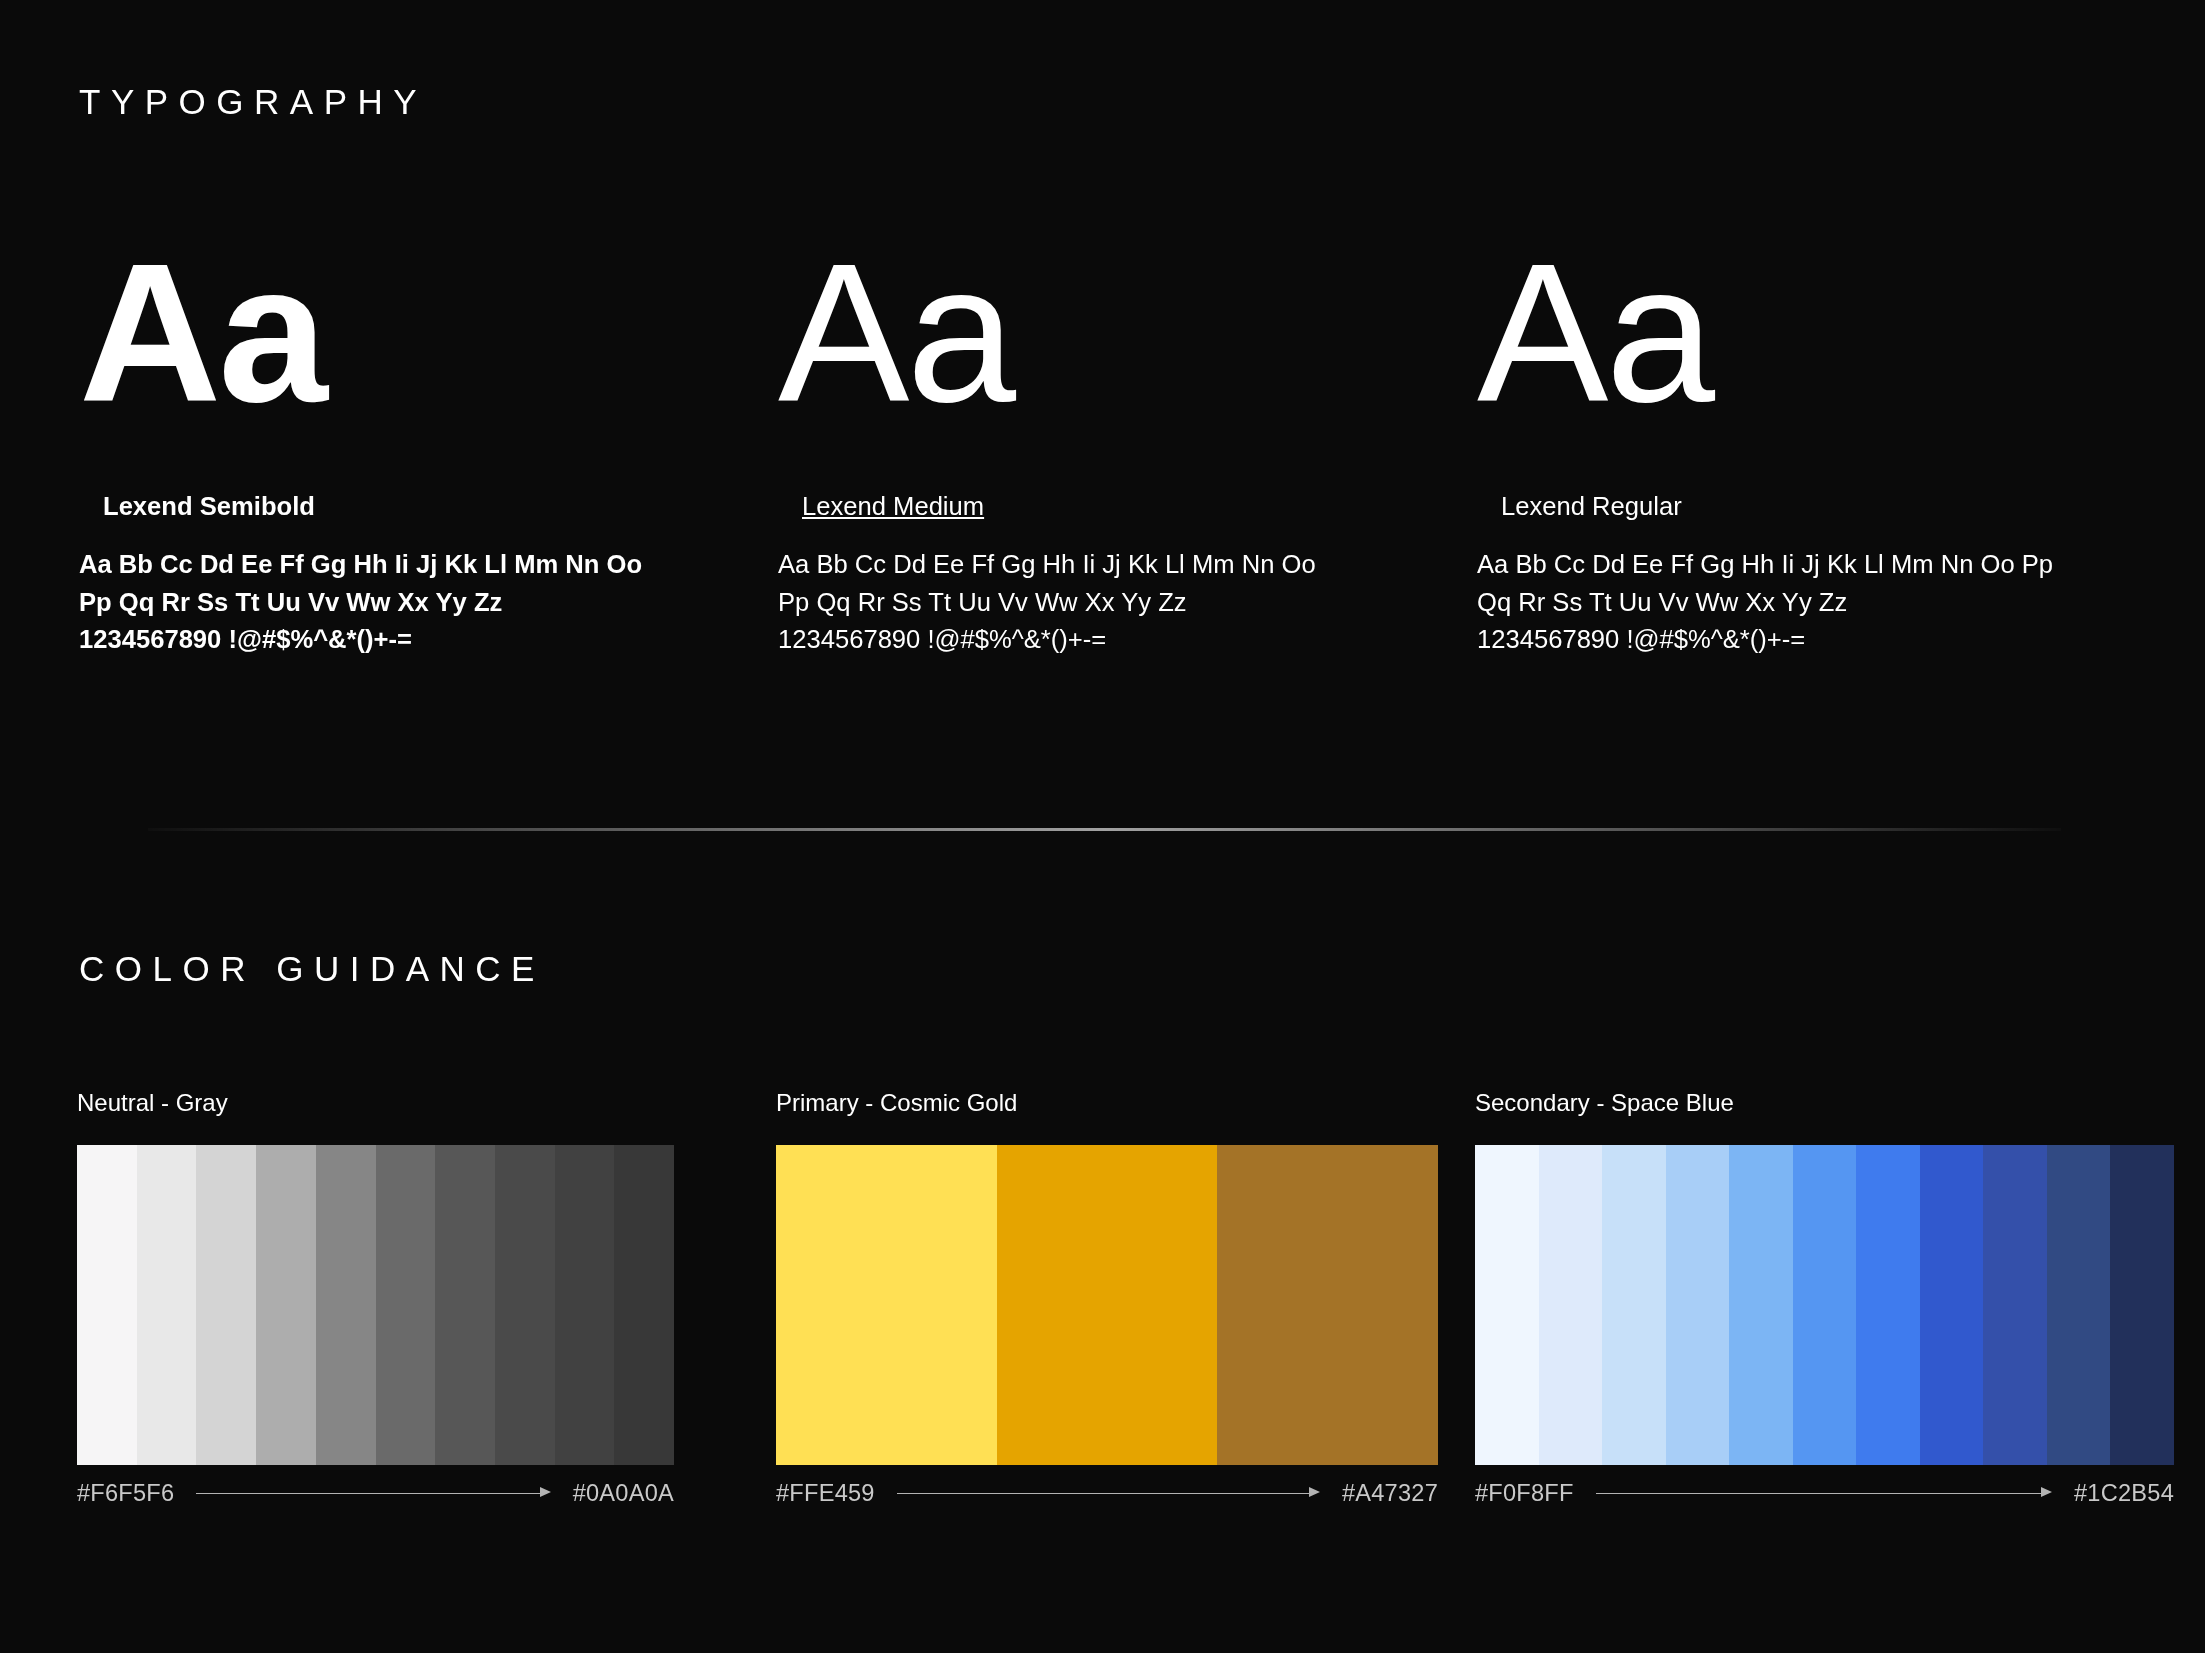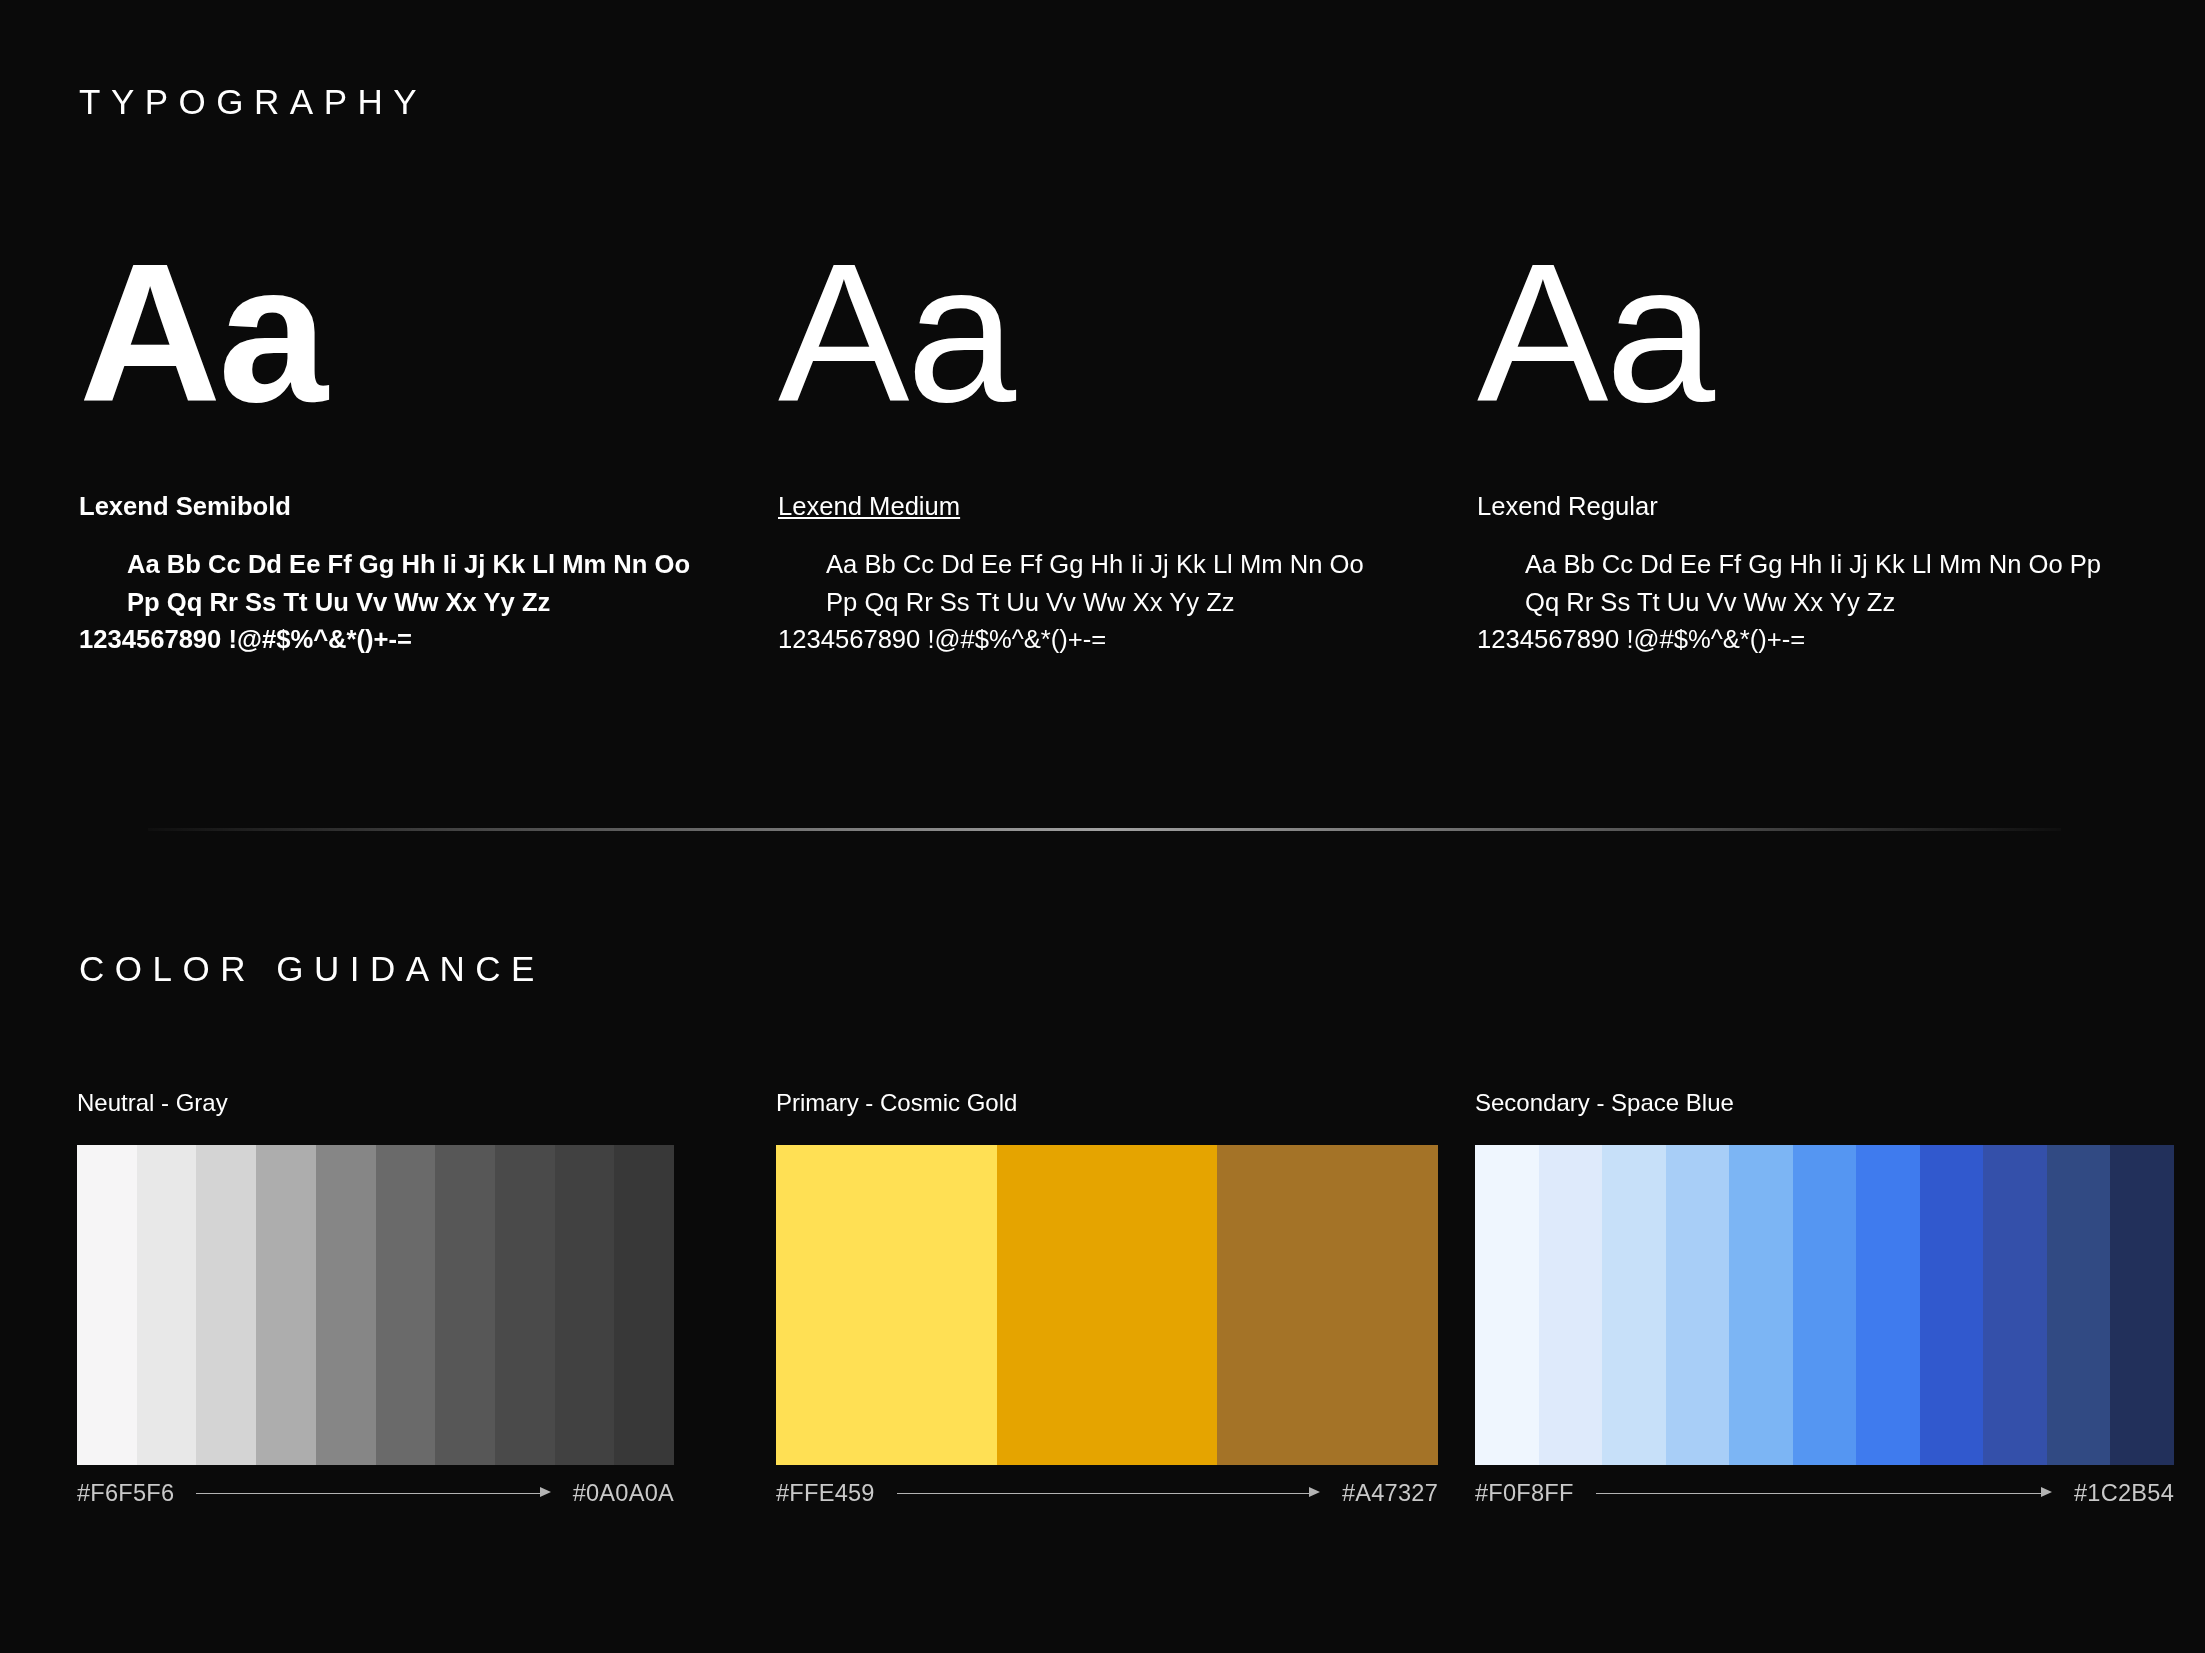--- a/index.html
+++ b/index.html
@@ -67,35 +67,36 @@
   .col-0 .type-specimen { font-weight: 700; }
   .col-1 .type-specimen { font-weight: 500; }
   .col-2 .type-specimen { font-weight: 300; }
 
   .type-name {
     margin-top: 50px;
     font-size: 25.6px;
     line-height: 1.35;
     color: #FFFFFF;
     white-space: nowrap;
+    margin-left: 24px;
   }
   .col-0 .type-name { font-weight: 700; }
   .col-1 .type-name { font-weight: 400; text-decoration: underline; }
   .col-2 .type-name { font-weight: 400; }
 
   .type-alphabet {
     margin-top: 21px;
     font-size: 25.6px;
     line-height: 1.52;
     color: #FFFFFF;
   }
   .col-0 .type-alphabet { font-weight: 700; }
   .col-1 .type-alphabet { font-weight: 400; }
   .col-2 .type-alphabet { font-weight: 400; }
-  .type-alphabet .alpha-line { display: block; white-space: nowrap; margin-left: 48px; }
+  .type-alphabet .alpha-line { display: block; white-space: nowrap; }
 
   .type-numerals {
     font-size: 25.6px;
     line-height: 1.35;
     color: #FFFFFF;
     white-space: nowrap;
   }
   .col-0 .type-numerals { font-weight: 700; }
   .col-1 .type-numerals { font-weight: 400; }
   .col-2 .type-numerals { font-weight: 400; }

